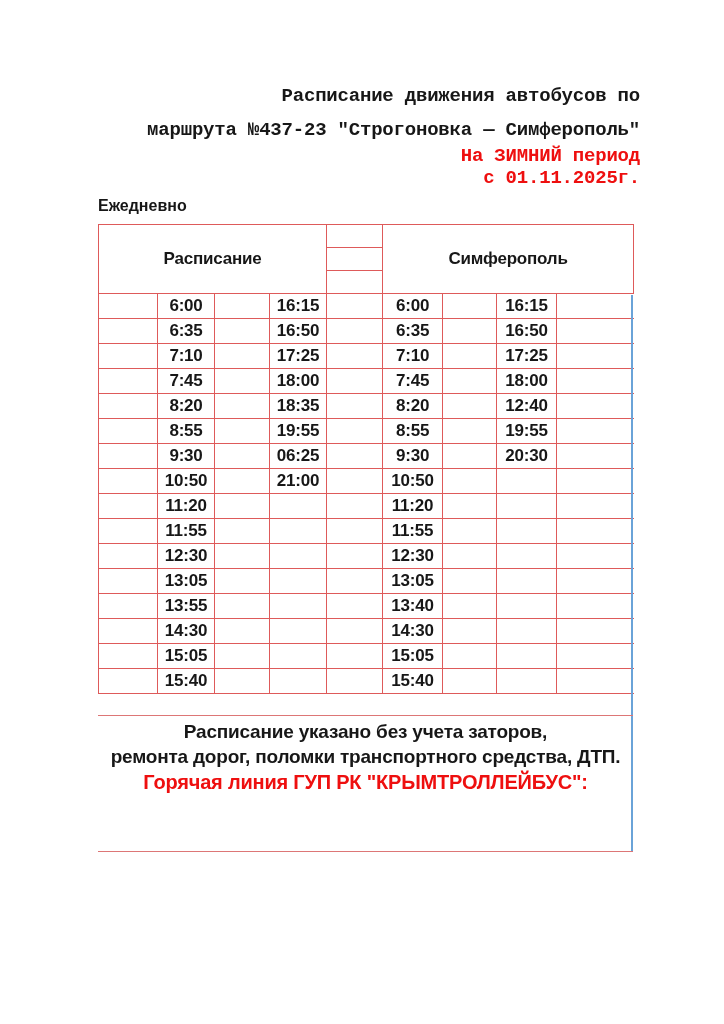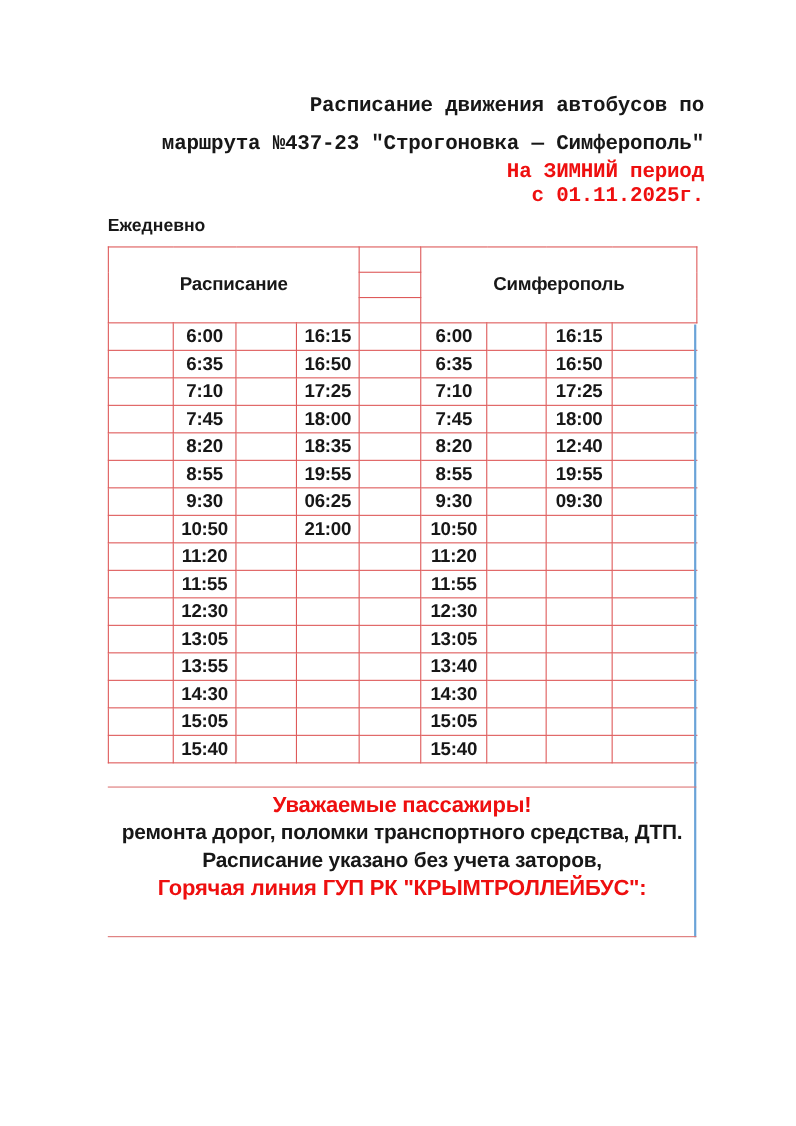--- a/index.html
+++ b/index.html
@@ -152,21 +152,21 @@
           <td></td>
         </tr>
         <tr class="body">
           <td></td>
           <td>9:30</td>
           <td></td>
           <td>06:25</td>
           <td></td>
           <td>9:30</td>
           <td></td>
-          <td>09:30</td>
+          <td>20:30</td>
           <td></td>
         </tr>
         <tr class="body">
           <td></td>
           <td>10:50</td>
           <td></td>
           <td>21:00</td>
           <td></td>
           <td>10:50</td>
           <td></td>
@@ -262,21 +262,20 @@
           <td></td>
         </tr>
       </tbody>
   </table>
 
   <div class="blue-line"></div>
 
   <div class="rule rule-top"></div>
 
   <div class="notice">
-    <div class="n-head">Уважаемые пассажиры!</div>
+    <div class="n-text">Расписание указано без учета заторов,</div>
     <div class="n-text">ремонта дорог, поломки транспортного средства, ДТП.</div>
-    <div class="n-text">Расписание указано без учета заторов,</div>
     <div class="n-hot">Горячая линия ГУП РК "КРЫМТРОЛЛЕЙБУС":</div>
   </div>
 
   <div class="rule rule-bottom"></div>
 
 </div>
 
 </body></html>

